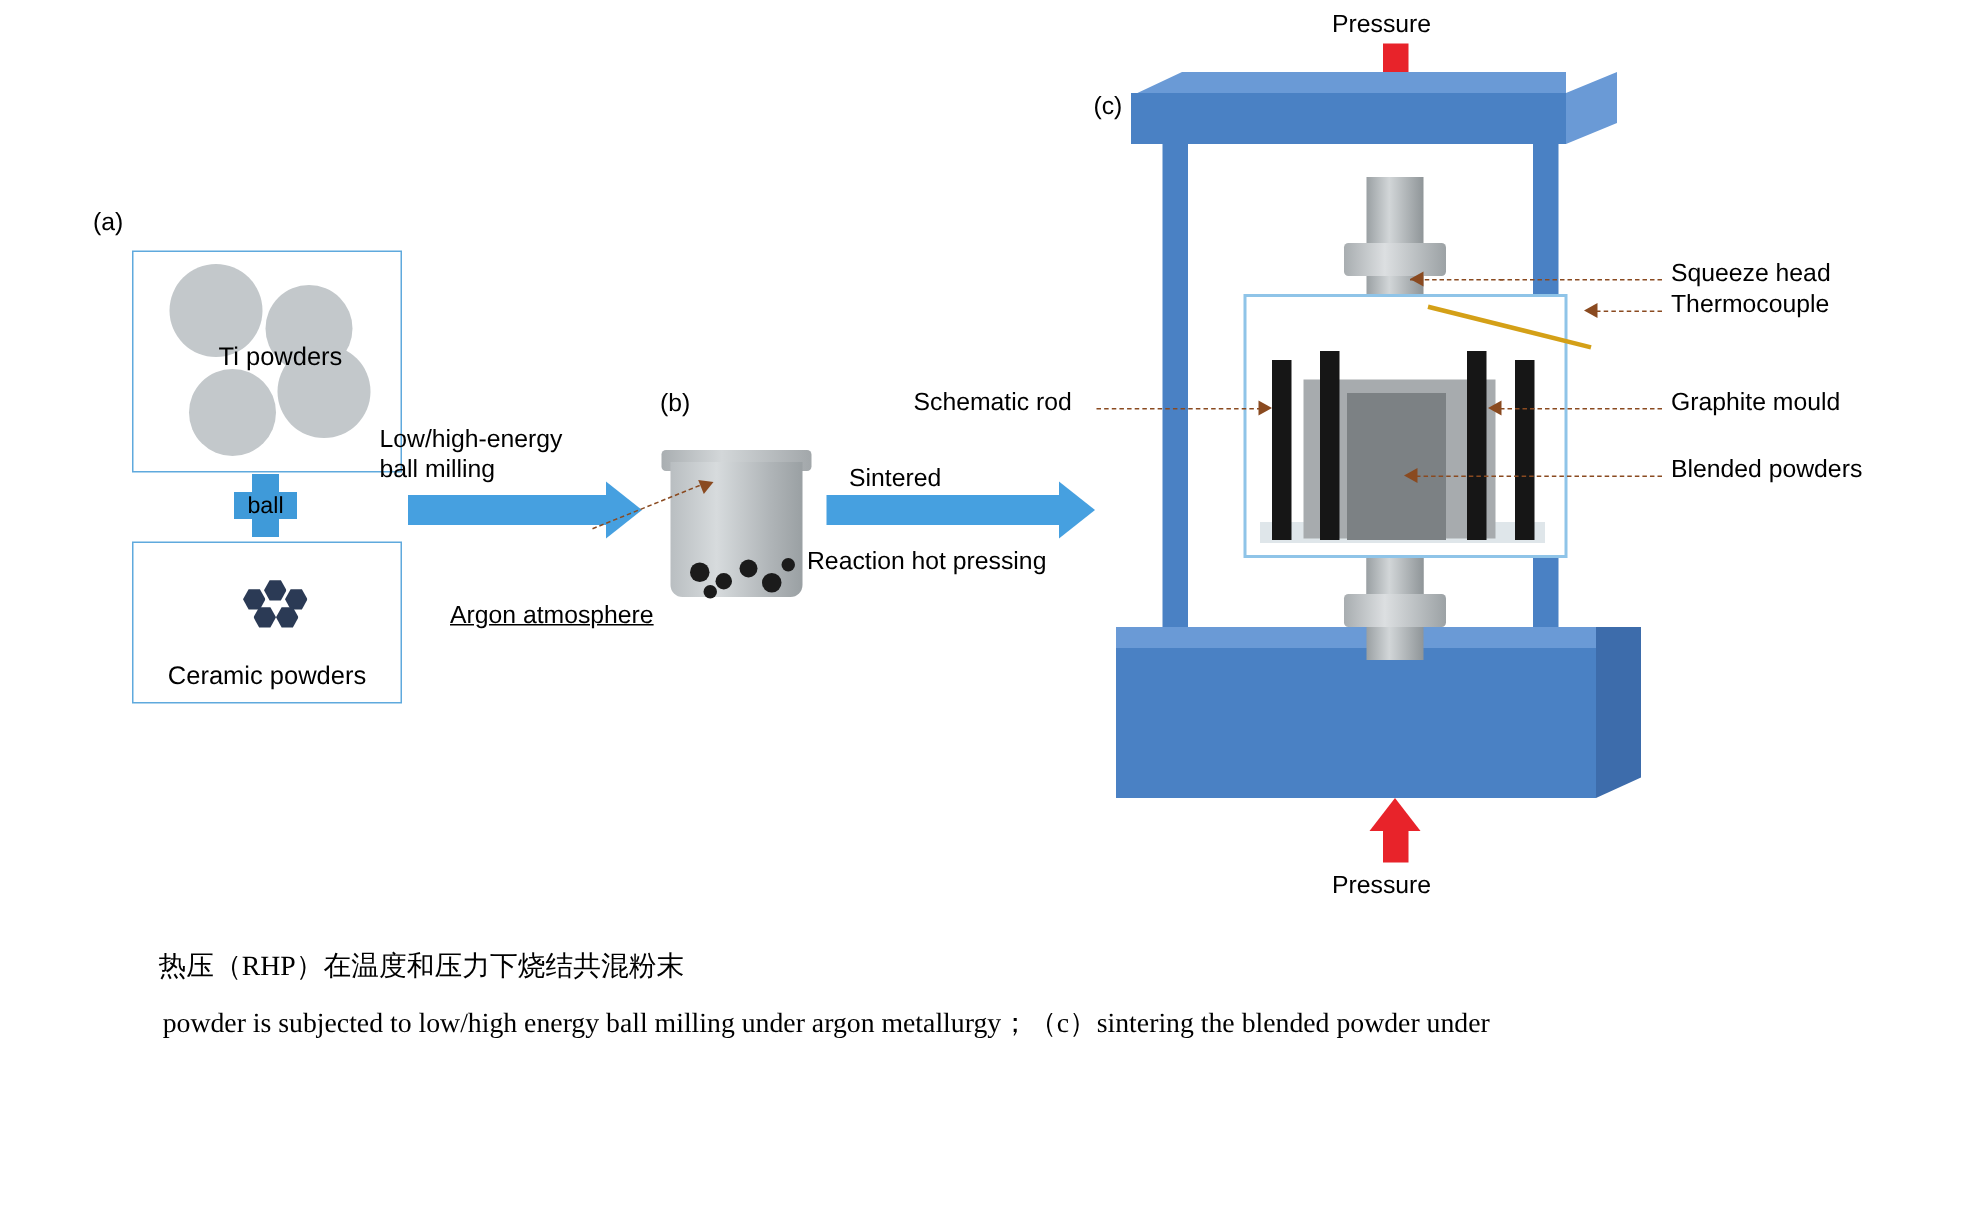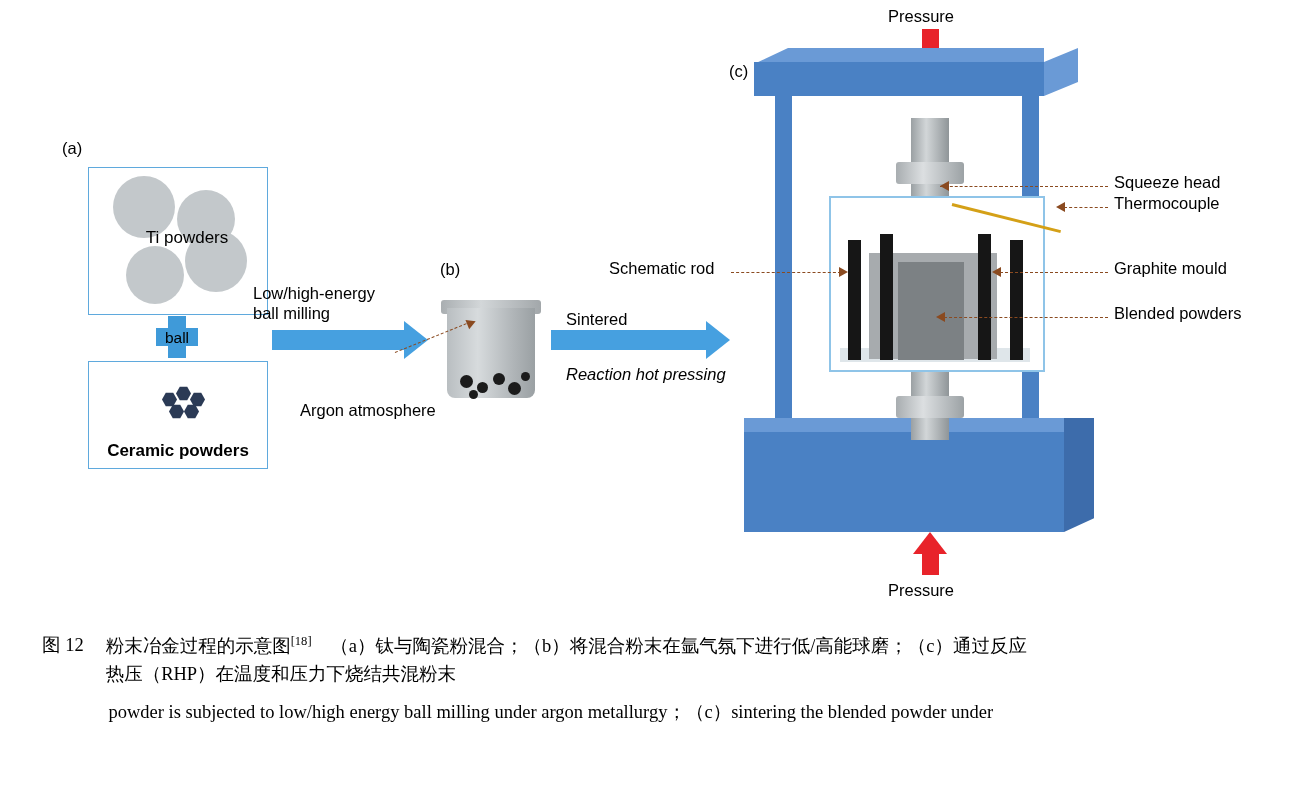--- a/index.html
+++ b/index.html
@@ -50,21 +50,20 @@
     position: absolute;
     left: 88px; top: 228px; width: 198px;
     text-align: center;
     font-size: 17px;
   }
   .ceramic-text {
     position: absolute;
     left: 82px; top: 441px; width: 192px;
     text-align: center;
     font-size: 17px;
-    font-weight: bold;
   }
   .hex {
     position: absolute;
     width: 15px; height: 15px;
     background: #2b3a55;
     clip-path: polygon(25% 5%, 75% 5%, 100% 50%, 75% 95%, 25% 95%, 0% 50%);
   }
   
   #plus-v {
     left: 168px; top: 316px; width: 18px; height: 42px; background: #3f9ad9;
@@ -284,26 +283,26 @@
   <div class="abs" id="jar-body"></div>
   <div class="ball" style="left:460px; top:375px; width:13px; height:13px;"></div>
   <div class="ball" style="left:477px; top:382px; width:11px; height:11px;"></div>
   <div class="ball" style="left:493px; top:373px; width:12px; height:12px;"></div>
   <div class="ball" style="left:508px; top:382px; width:13px; height:13px;"></div>
   <div class="ball" style="left:469px; top:390px; width:9px; height:9px;"></div>
   <div class="ball" style="left:521px; top:372px; width:9px; height:9px;"></div>
 
   <div class="leader" style="left:395px; top:352px; width:82px; transform:rotate(-22deg); transform-origin:left center;"></div>
   <div class="leader-arrow right" style="left:467px; top:318px; transform:rotate(-22deg);"></div>
-  <div class="lbl" style="left:300px; top:400px;">Argon atmosphere</div>
+  <div class="lbl" style="left:300px; top:400px;text-decoration:underline;">Argon atmosphere</div>
 
   <div class="arrow-body" style="left:551px; top:330px; width:155px;"></div>
   <div class="arrow-head" style="left:706px; top:321px;"></div>
   <div class="lbl" style="left:566px; top:309px;">Sintered</div>
-  <div class="lbl" style="left:566px; top:364px;font-style:italic;">Reaction hot pressing</div>
+  <div class="lbl" style="left:538px; top:364px;">Reaction hot pressing</div>
 
   <div class="lbl" style="left:729px; top:61px;">(c)</div>
 
   <div class="parrow-stem" style="left:1182px;"></div>
   <div class="lbl" style="left:888px; top:6px;">Pressure</div>
   <div class="parrow-stem" style="left:922px; top:29px; height:22px;"></div>
   <div class="parrow-head down" style="left:913px; top:49px;"></div>
 
   <div class="abs" id="press-top-beam-topface"></div>
   <div class="abs" id="press-top-beam-side"></div>
@@ -356,27 +355,20 @@
   <div class="leader" style="left:731px; top:272px; width:110px;"></div>
   <div class="leader-arrow right" style="left:839px; top:267px;"></div>
   <div class="lbl" style="left:609px; top:258px;">Schematic rod</div>
 
 </div>
 
 <div class="caption">
 
   <div class="cap-cn cap-cn-wrap">
     <div class="cap-row">
-      <span class="cap-tag">图 12</span>
-      <span class="cap-body" style="padding-left:22px;">
-        <span>粉末冶金过程的示意图</span><sup>[18]</sup>
-        <span style="padding-left:14px;">（a）钛与陶瓷粉混合；（b）将混合粉末在氩气氛下进行低/高能球磨；（c）通过反应</span>
-      </span>
-    </div>
-    <div class="cap-row">
       <span class="cap-tag" style="visibility:hidden;">图 12</span>
       <span class="cap-body" style="padding-left:22px;">热压（RHP）在温度和压力下烧结共混粉末</span>
     </div>
   </div>
 
   <div class="cap-en cap-en-wrap">
     <div class="cap-row">
       <span class="cap-tag" style="visibility:hidden;">Fig. 12</span>
       <span class="cap-body" style="padding-left:14px;">powder is subjected to low/high energy ball milling under argon metallurgy；（c）sintering the blended powder under</span>
     </div>

